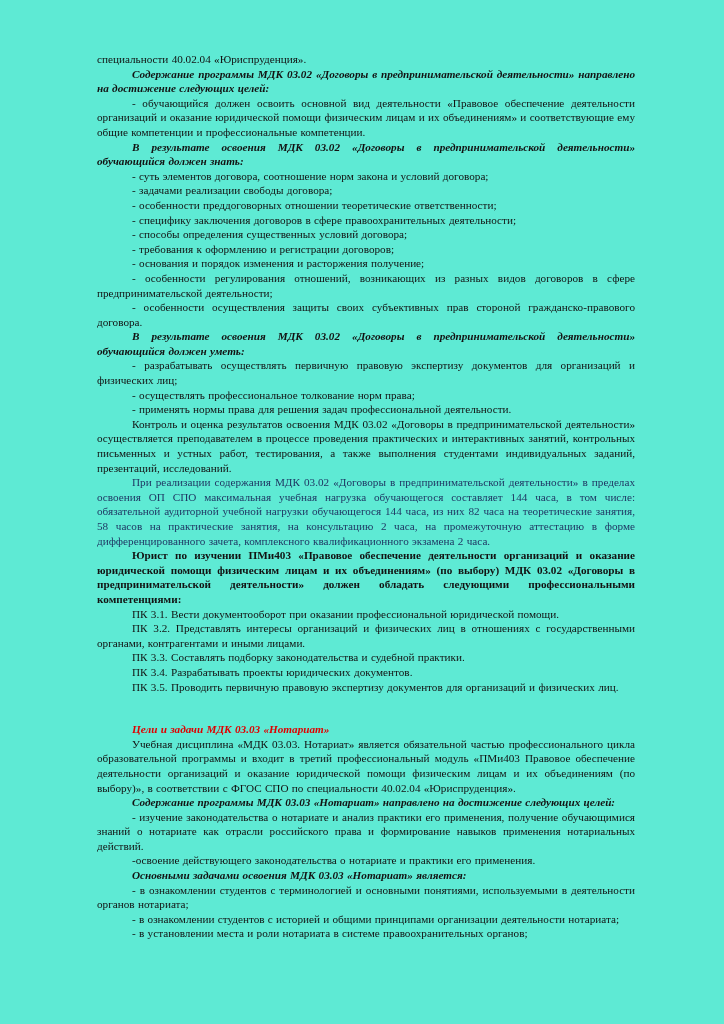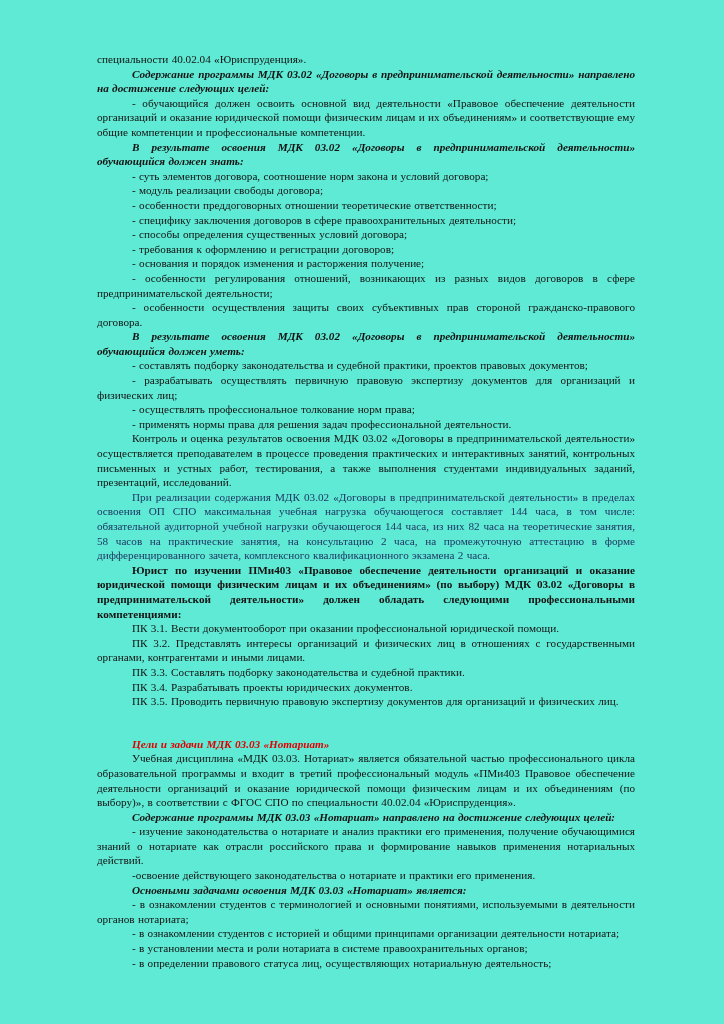--- a/index.html
+++ b/index.html
@@ -43,45 +43,43 @@
 </head>
 <body>
 
 <div class="doc-page">
   <div id="doc-body">
       <p class="style-normal no-indent">специальности 40.02.04 «Юриспруденция».</p>
       <p class="style-bold-italic">Содержание программы МДК 03.02 «Договоры в предпринимательской деятельности» направлено на достижение следующих целей:</p>
       <p class="style-normal">- обучающийся должен освоить основной вид деятельности «Правовое обеспечение деятельности организаций и оказание юридической помощи физическим лицам и их объединениям» и соответствующие ему общие компетенции и профессиональные компетенции.</p>
       <p class="style-bold-italic">В результате освоения МДК 03.02 «Договоры в предпринимательской деятельности» обучающийся должен знать:</p>
       <p class="style-normal">- суть элементов договора, соотношение норм закона и условий договора;</p>
-      <p class="style-normal">- модуль реализации свободы договора;</p>
+      <p class="style-normal">- задачами реализации свободы договора;</p>
       <p class="style-normal">- особенности преддоговорных отношении теоретические ответственности;</p>
       <p class="style-normal">- специфику заключения договоров в сфере правоохранительных деятельности;</p>
       <p class="style-normal">- способы определения существенных условий договора;</p>
       <p class="style-normal">- требования к оформлению и регистрации договоров;</p>
       <p class="style-normal">- основания и порядок изменения и расторжения получение;</p>
       <p class="style-normal">- особенности регулирования отношений, возникающих из разных видов договоров в сфере предпринимательской деятельности;</p>
       <p class="style-normal">- особенности осуществления защиты своих субъективных прав стороной гражданско-правового договора.</p>
       <p class="style-bold-italic">В результате освоения МДК 03.02 «Договоры в предпринимательской деятельности» обучающийся должен уметь:</p>
-      <p class="style-normal">- составлять подборку законодательства и судебной практики, проектов правовых документов;</p>
       <p class="style-normal">- разрабатывать осуществлять первичную правовую экспертизу документов для организаций и физических лиц;</p>
       <p class="style-normal">- осуществлять профессиональное толкование норм права;</p>
       <p class="style-normal">- применять нормы права для решения задач профессиональной деятельности.</p>
       <p class="style-normal">Контроль и оценка результатов освоения МДК 03.02 «Договоры в предпринимательской деятельности» осуществляется преподавателем в процессе проведения практических и интерактивных занятий, контрольных письменных и устных работ, тестирования, а также выполнения студентами индивидуальных заданий, презентаций, исследований.</p>
       <p class="style-blue">При реализации содержания МДК 03.02 «Договоры в предпринимательской деятельности» в пределах освоения ОП СПО максимальная учебная нагрузка обучающегося составляет 144 часа, в том числе: обязательной аудиторной учебной нагрузки обучающегося 144 часа, из них 82 часа на теоретические занятия, 58 часов на практические занятия, на консультацию 2 часа, на промежуточную аттестацию в форме дифференцированного зачета, комплексного квалификационного экзамена 2 часа.</p>
       <p class="style-bold">Юрист по изучении ПМи403 «Правовое обеспечение деятельности организаций и оказание юридической помощи физическим лицам и их объединениям» (по выбору) МДК 03.02 «Договоры в предпринимательской деятельности» должен обладать следующими профессиональными компетенциями:</p>
       <p class="style-normal">ПК 3.1. Вести документооборот при оказании профессиональной юридической помощи.</p>
       <p class="style-normal">ПК 3.2. Представлять интересы организаций и физических лиц в отношениях с государственными органами, контрагентами и иными лицами.</p>
       <p class="style-normal">ПК 3.3. Составлять подборку законодательства и судебной практики.</p>
       <p class="style-normal">ПК 3.4. Разрабатывать проекты юридических документов.</p>
       <p class="style-normal">ПК 3.5. Проводить первичную правовую экспертизу документов для организаций и физических лиц.</p>
       <p class="style-red-heading gap-before">Цели и задачи МДК 03.03 «Нотариат»</p>
       <p class="style-normal">Учебная дисциплина «МДК 03.03. Нотариат» является обязательной частью профессионального цикла образовательной программы и входит в третий профессиональный модуль «ПМи403 Правовое обеспечение деятельности организаций и оказание юридической помощи физическим лицам и их объединениям (по выбору)», в соответствии с ФГОС СПО по специальности 40.02.04 «Юриспруденция».</p>
       <p class="style-bold-italic">Содержание программы МДК 03.03 «Нотариат» направлено на достижение следующих целей:</p>
       <p class="style-normal">- изучение законодательства о нотариате и анализ практики его применения, получение обучающимися знаний о нотариате как отрасли российского права и формирование навыков применения нотариальных действий.</p>
       <p class="style-normal">-освоение действующего законодательства о нотариате и практики его применения.</p>
       <p class="style-bold-italic">Основными задачами освоения МДК 03.03 «Нотариат» является:</p>
       <p class="style-normal">- в ознакомлении студентов с терминологией и основными понятиями, используемыми в деятельности органов нотариата;</p>
       <p class="style-normal">- в ознакомлении студентов с историей и общими принципами организации деятельности нотариата;</p>
       <p class="style-normal">- в установлении места и роли нотариата в системе правоохранительных органов;</p>
-      <p class="style-normal">- в определении правового статуса лиц, осуществляющих нотариальную деятельность;</p>
     </div>
 </div>
 
 </body></html>

